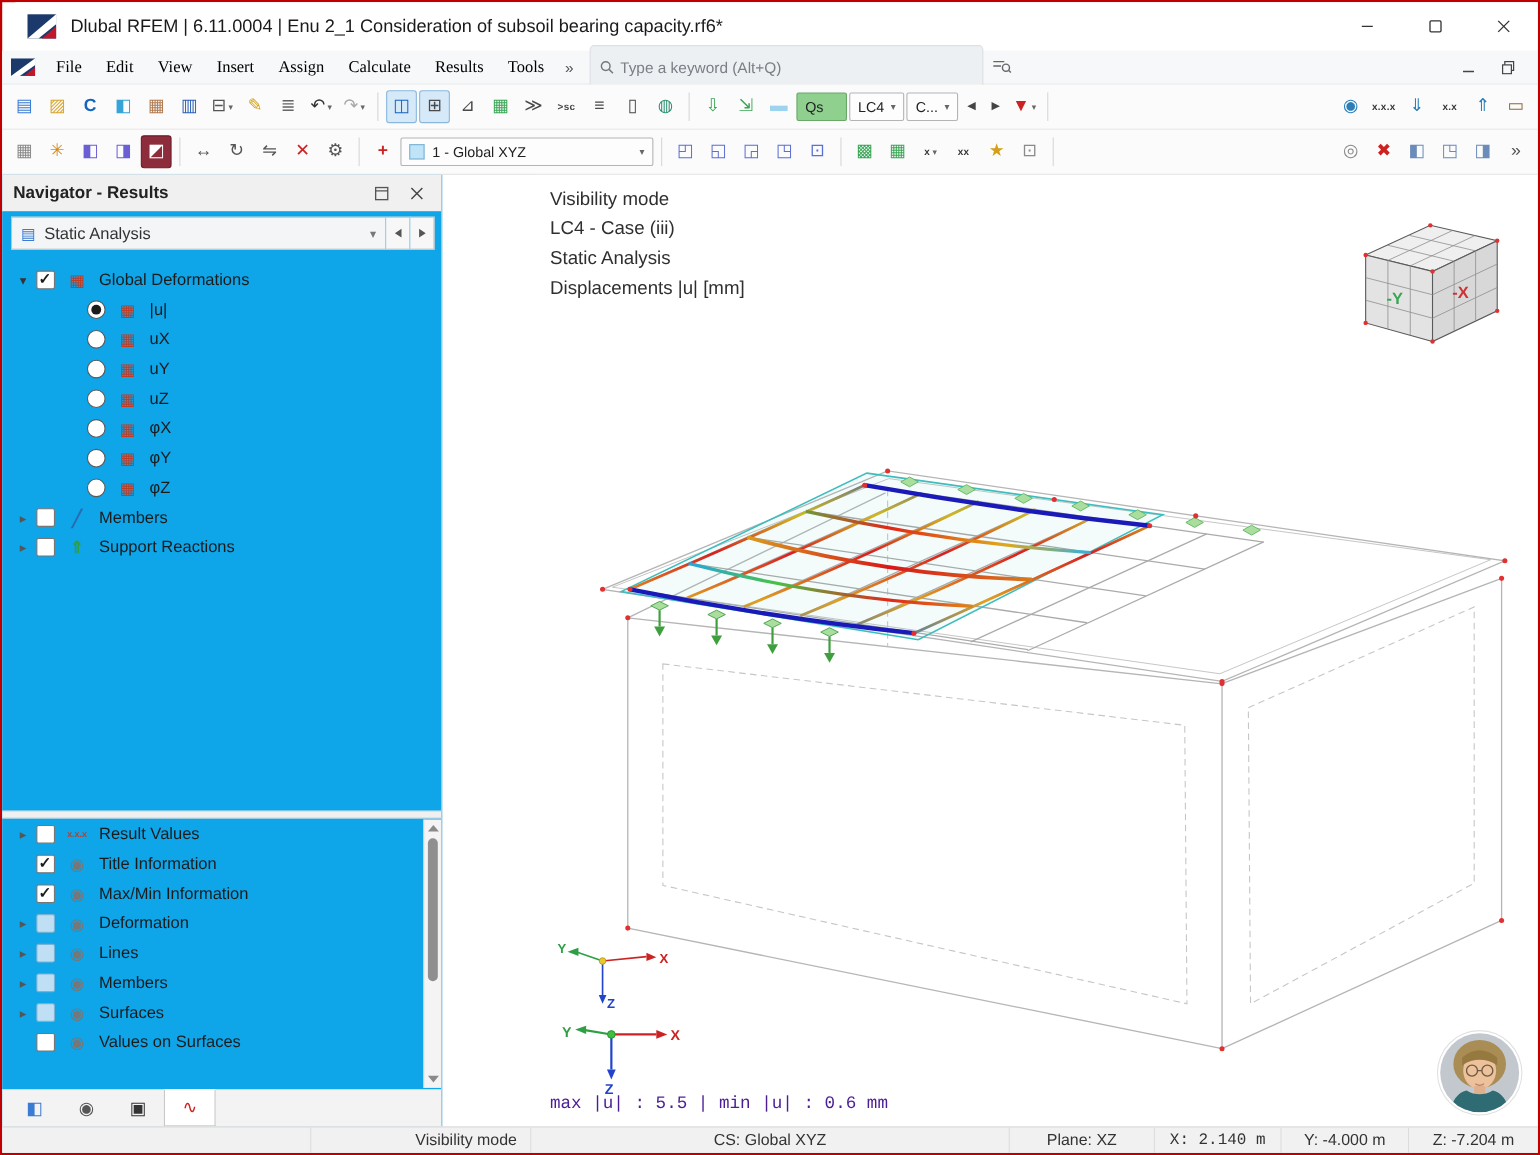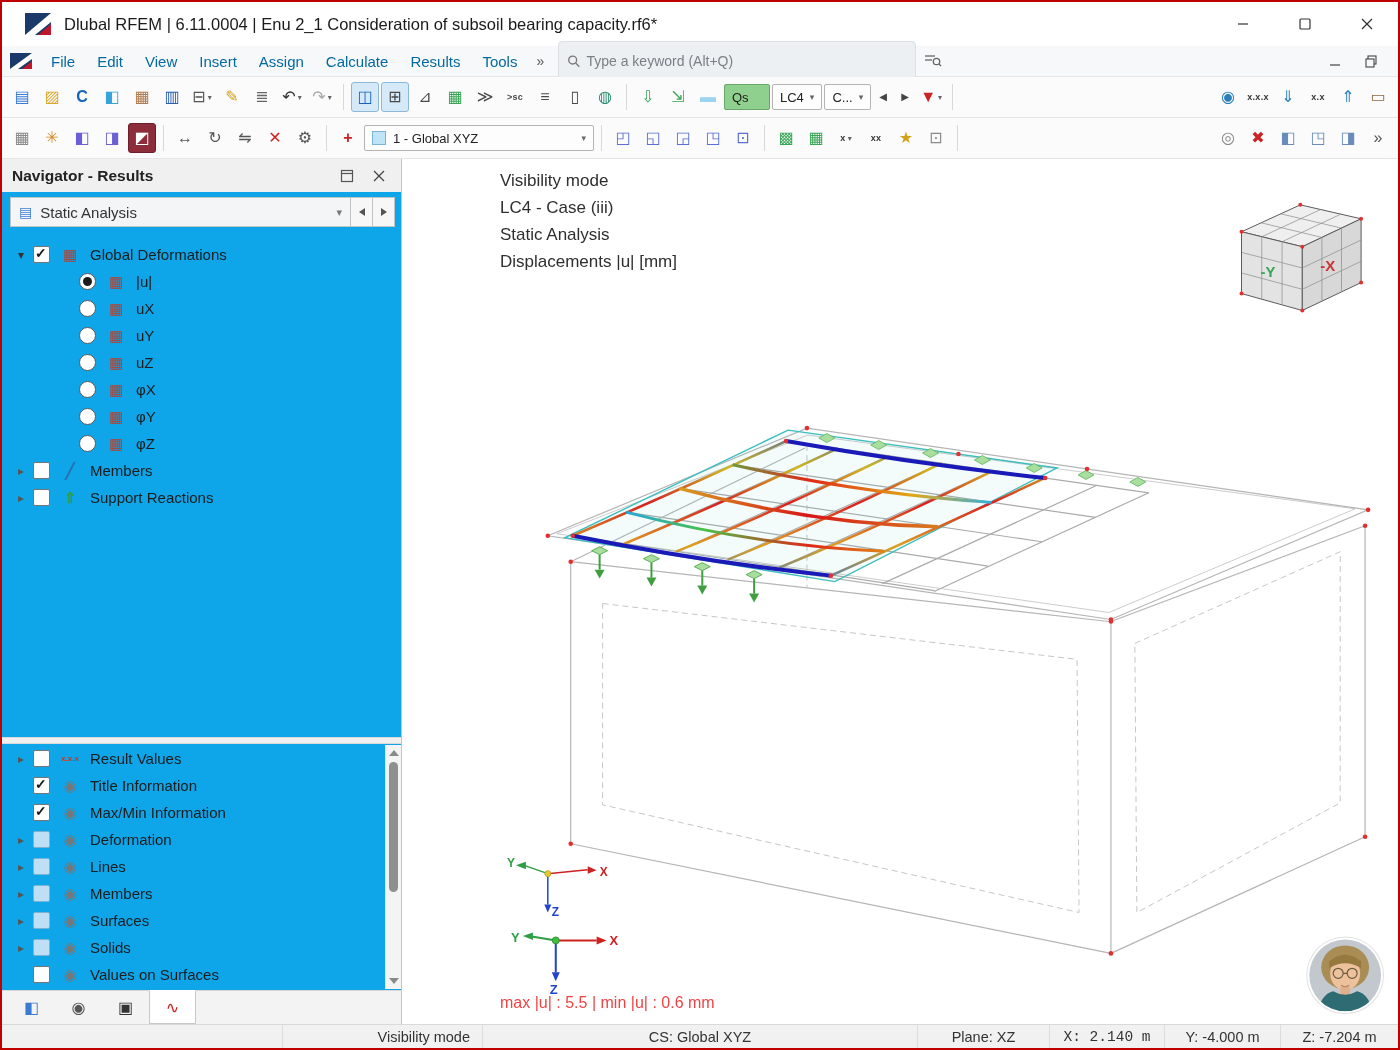--- a/index.html
+++ b/index.html
@@ -9,21 +9,21 @@
   
   .titlebar { position:absolute; left:0; right:0; top:0; height:44px; background:#fff; display:flex; align-items:center; padding-left:10px;margin-left:12px; }
   .titlebar .logo { width:28px; height:28px; margin-right:12px; flex:0 0 auto; }
   .titlebar .title { font-size:16.5px; color:#1a1a1a; }
   .win-controls { margin-left:auto; display:flex; height:100%; }
   .win-btn { width:62px; height:100%; display:flex; align-items:center; justify-content:center; background:transparent; border:none; cursor:pointer; }
 
   
   .menubar { position:absolute; left:0; right:0; top:44px; height:31px; background:#f7f8f9; border-bottom:1px solid #e6e6e6; display:flex; align-items:center; padding:0 6px; }
   .menu-flag { width:22px; height:16px; margin:0 8px 0 2px; }
-  .menu-item { border:none; background:transparent; font-size:15px; color:#0369a1; padding:4px 11px; cursor:pointer; font-family:Liberation Sans, sans-serif; }
+  .menu-item { border:none; background:transparent; font-size:15px; color:#000000; padding:4px 11px; cursor:pointer; font-family:Liberation Serif, serif; }
   .menu-overflow { font-size:14px; color:#555; padding:0 8px; cursor:pointer; }
   .searchbox { display:flex; align-items:center; width:358px; height:40px; background:#edf0f3; border:1px solid #dcdfe3; border-radius:4px; padding:4px 8px; margin-left:6px; }
   .searchbox input { border:none; background:transparent; outline:none; font-size:14px; color:#444; width:100%; font-family:inherit; margin-left:6px; }
   .searchbox input::placeholder { color:#7a7f86; }
   .search-adv { border:none; background:transparent; margin-left:8px; cursor:pointer; }
   .child-controls { margin-left:auto; display:flex; gap:10px; padding-right:8px; }
   .child-btn { width:26px; height:22px; border:none; background:transparent; display:flex; align-items:center; justify-content:center; cursor:pointer; }
 
   
   .toolbar { position:absolute; left:0; right:0; display:flex; align-items:center; gap:2px; padding:0 6px; background:#fbfbfc; border-bottom:1px solid #e5e5e5; overflow:hidden; }
@@ -93,21 +93,21 @@
   .nav-tabs { position:absolute; left:0; right:0; top:831px; bottom:0; background:#f3f3f3; border-top:1px solid #d7d7d7; display:flex; padding-left:6px; }
   .nav-tab { width:47px; border:1px solid transparent; background:transparent; cursor:pointer; display:flex; align-items:center; justify-content:center; }
   .nav-tab .g { font-size:16px; color:var(--c,#555); }
   .nav-tab.active { background:#fff; border-color:#c8c8c8; margin-top:-1px; border-top:1px solid #fff; }
 
   
   .viewport { position:absolute; left:485px; right:0; top:157px; bottom:24px; background:#fff; overflow:hidden; }
   .scene { position:absolute; inset:0; }
   .vp-info { position:absolute; left:13px; top:8px; }
   .vp-info-line { font-size:17px; color:#2f2f2f; line-height:27px; white-space:nowrap; }
-  .vp-minmax { position:absolute; left:13px; bottom:12px; font-size:16px; color:#ef4444; white-space:nowrap; }
+  .vp-minmax { position:absolute; left:13px; bottom:12px; font-size:16px; color:#4c1d95; white-space:nowrap;font-family:Liberation Mono, monospace; }
   .cube-label { font-size:15px; font-weight:bold; }
   .axis-label { font-size:12px; font-weight:bold; }
   .axis-label.big { font-size:13px; }
 
   
   .statusbar { position:absolute; left:0; right:0; bottom:0; height:24px; background:#f1f1f1; border-top:1px solid #d9d9d9; display:flex; align-items:stretch; font-size:14.5px; color:#333; }
   .sb-cell { display:flex; align-items:center; justify-content:center; border-left:1px solid #ddd; white-space:nowrap; }
   .sb-cell:first-child { border-left:none; }
   .sb-c1 { flex:0 0 280px; }
   .sb-c2 { flex:0 0 200px; justify-content:flex-end; padding-right:12px; }
@@ -594,27 +594,20 @@
         </div>
 
         <div class="trow ind-0 exp-closed cb-mix rd-none">
           <span class="exp"></span>
           <span class="cb"></span>
 
           <span class="t-icon" data-icon="display"></span>
           <span class="lbl">Surfaces</span>
         </div>
 
-        <div class="trow ind-0 exp-closed cb-mix rd-none">
-          <span class="exp"></span>
-          <span class="cb"></span>
-
-          <span class="t-icon" data-icon="display"></span>
-          <span class="lbl">Solids</span>
-        </div>
 
         <div class="trow ind-0 exp-none cb-off rd-none">
           <span class="exp"></span>
           <span class="cb"></span>
 
           <span class="t-icon" data-icon="display"></span>
           <span class="lbl">Values on Surfaces</span>
         </div>
       </div>
 

